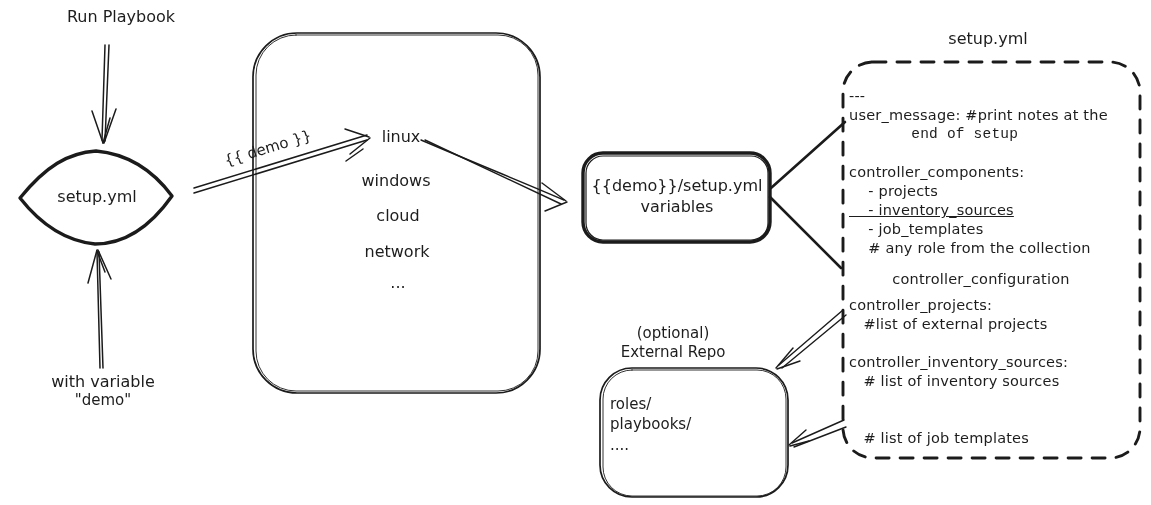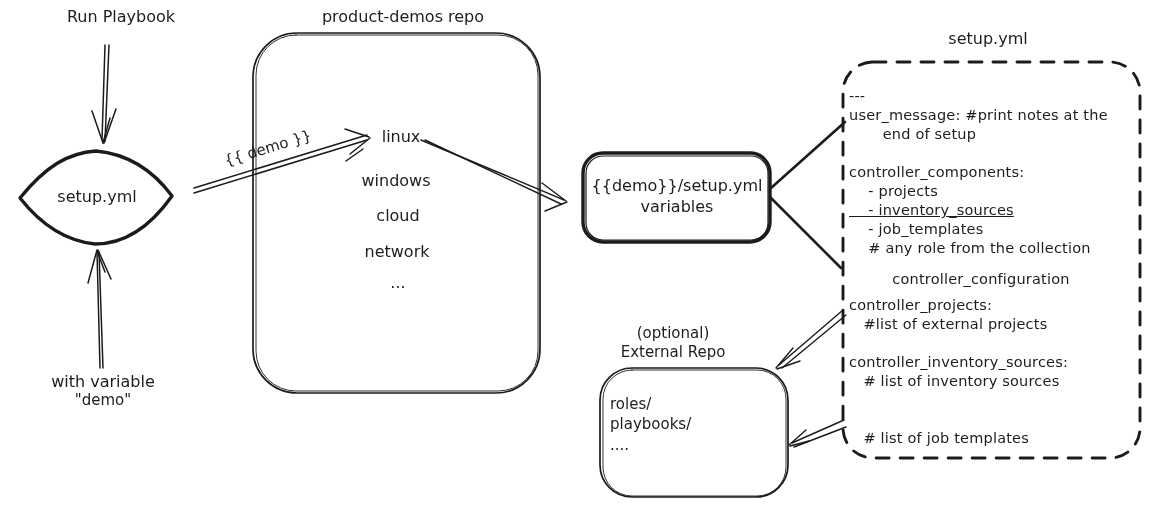--- a/index.html
+++ b/index.html
@@ -119,38 +119,37 @@
     </g>
   </svg>
 
   <div class="txt center fs16" style="left:121px; top:8px;">Run Playbook</div>
 
   <div class="txt center fs16" style="left:97px; top:188px;">setup.yml</div>
 
   <div class="txt center fs16" style="left:103px; top:373px;">with variable</div>
   <div class="txt center fs15" style="left:103px; top:392px;">"demo"</div>
 
-  <div class="txt center fs16" style="left:403px; top:8px;">product-demos repo</div>
 
   <div class="txt center fs16" style="left:401px; top:128px;">linux</div>
   <div class="txt center fs16" style="left:396px; top:172px;">windows</div>
   <div class="txt center fs16" style="left:398px; top:207px;">cloud</div>
   <div class="txt center fs16" style="left:397px; top:243px;">network</div>
   <div class="txt center fs16" style="left:398px; top:274px;">...</div>
 
   <div class="txt rot-demo fs15" style="left:268px; top:140px;">{{ demo }}</div>
 
   <div class="txt center fs16" style="left:677px; top:177px;">{{demo}}/setup.yml</div>
   <div class="txt center fs16" style="left:677px; top:198px;">variables</div>
 
   <div class="txt center fs16" style="left:988px; top:30px;">setup.yml</div>
 
   <div class="code-line" style="top:88px;">---</div>
   <div class="code-line" style="top:107px;">user_message: #print notes at the</div>
-  <div class="code-line" style="top:126px;">       end of setup</div>
+  <div class="code-line" style="top:126px;font-family:Liberation Mono, monospace;">       end of setup</div>
   <div class="code-line" style="top:145px;"></div>
   <div class="code-line" style="top:164px;">controller_components:</div>
   <div class="code-line" style="top:183px;">    - projects</div>
   <div class="code-line" style="top:202px;text-decoration:underline;">    - inventory_sources</div>
   <div class="code-line" style="top:221px;">    - job_templates</div>
   <div class="code-line" style="top:240px;">    # any role from the collection</div>
   <div class="code-line" style="top:259px;margin-top:12px;">         controller_configuration</div>
   <div class="code-line" style="top:278px;"></div>
   <div class="code-line" style="top:297px;">controller_projects:</div>
   <div class="code-line" style="top:316px;">   #list of external projects</div>

